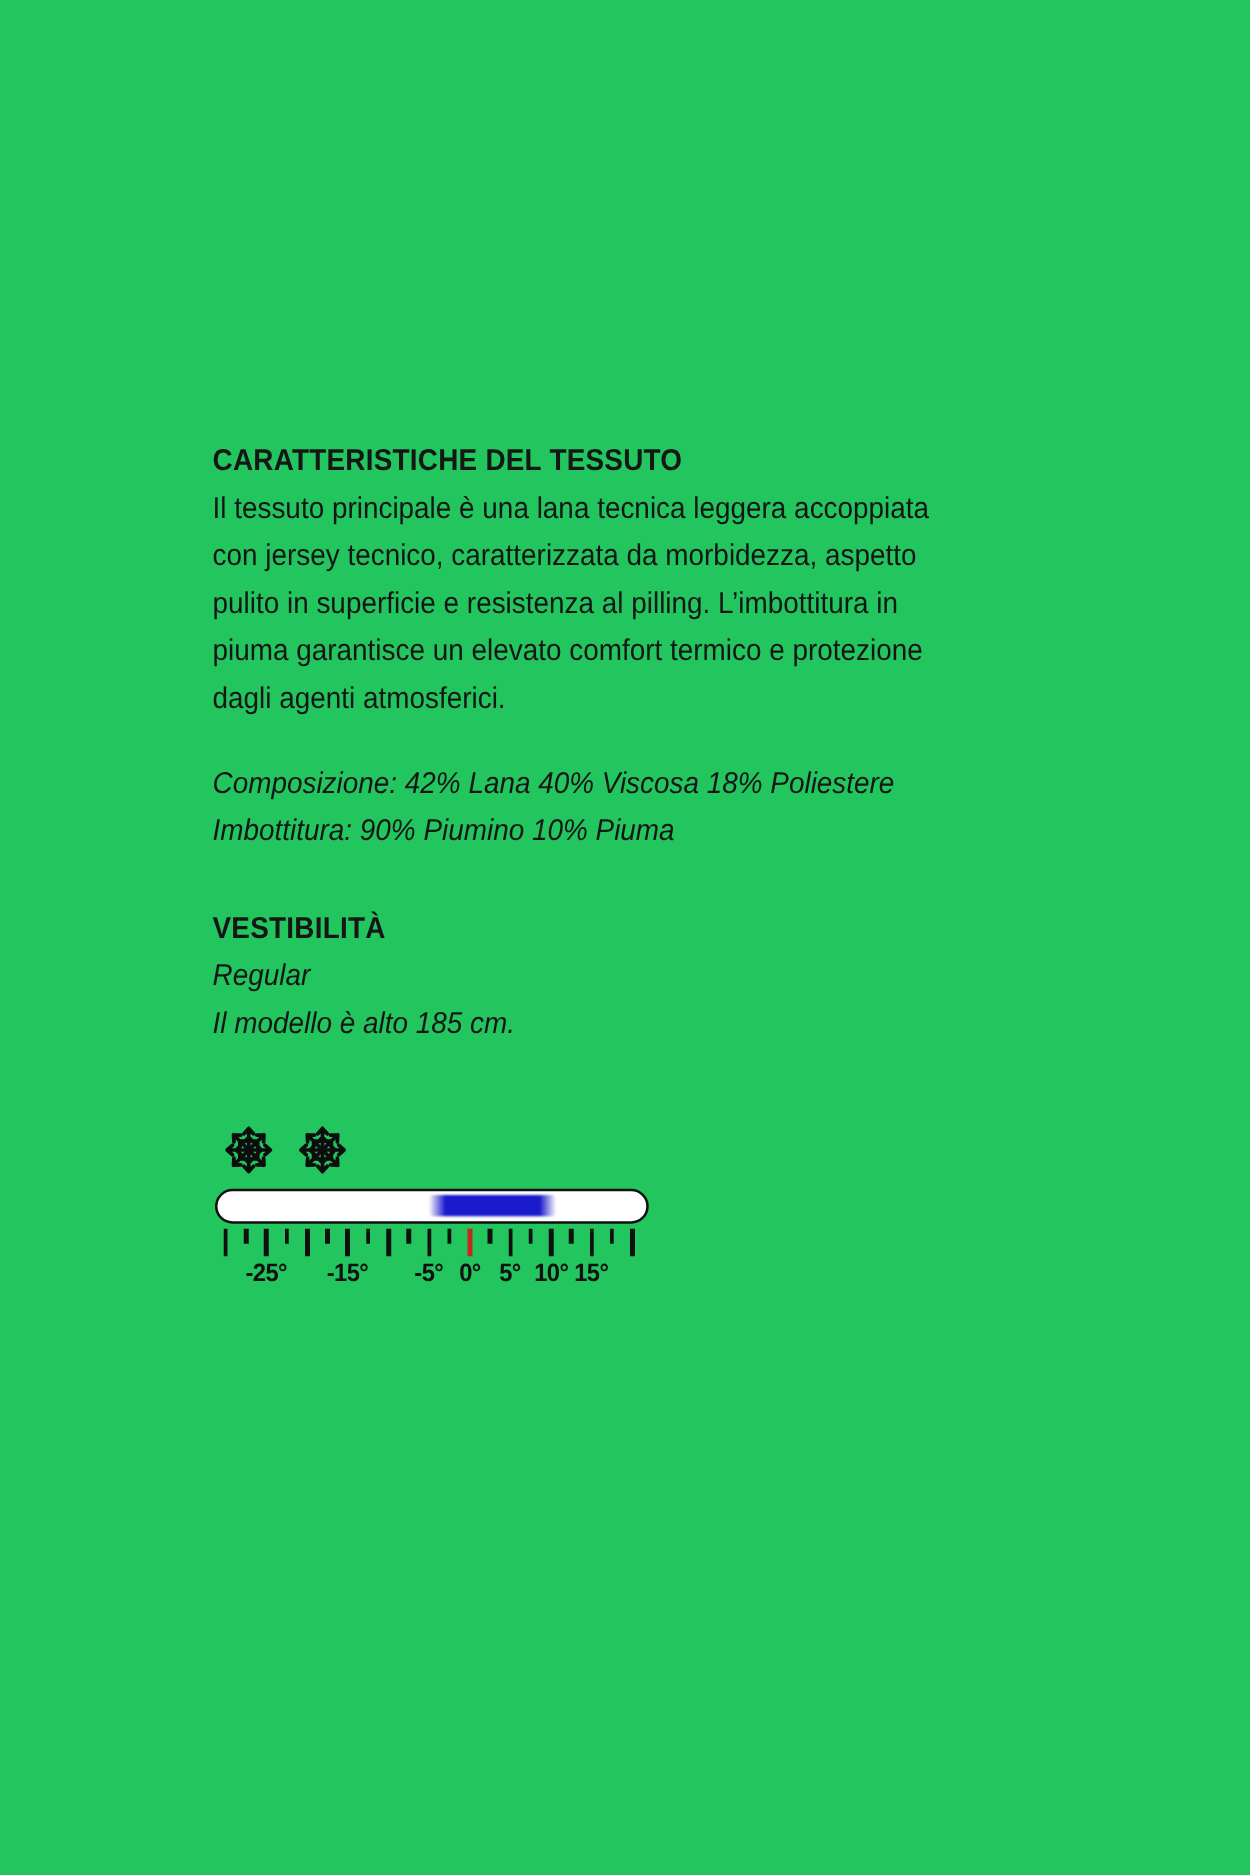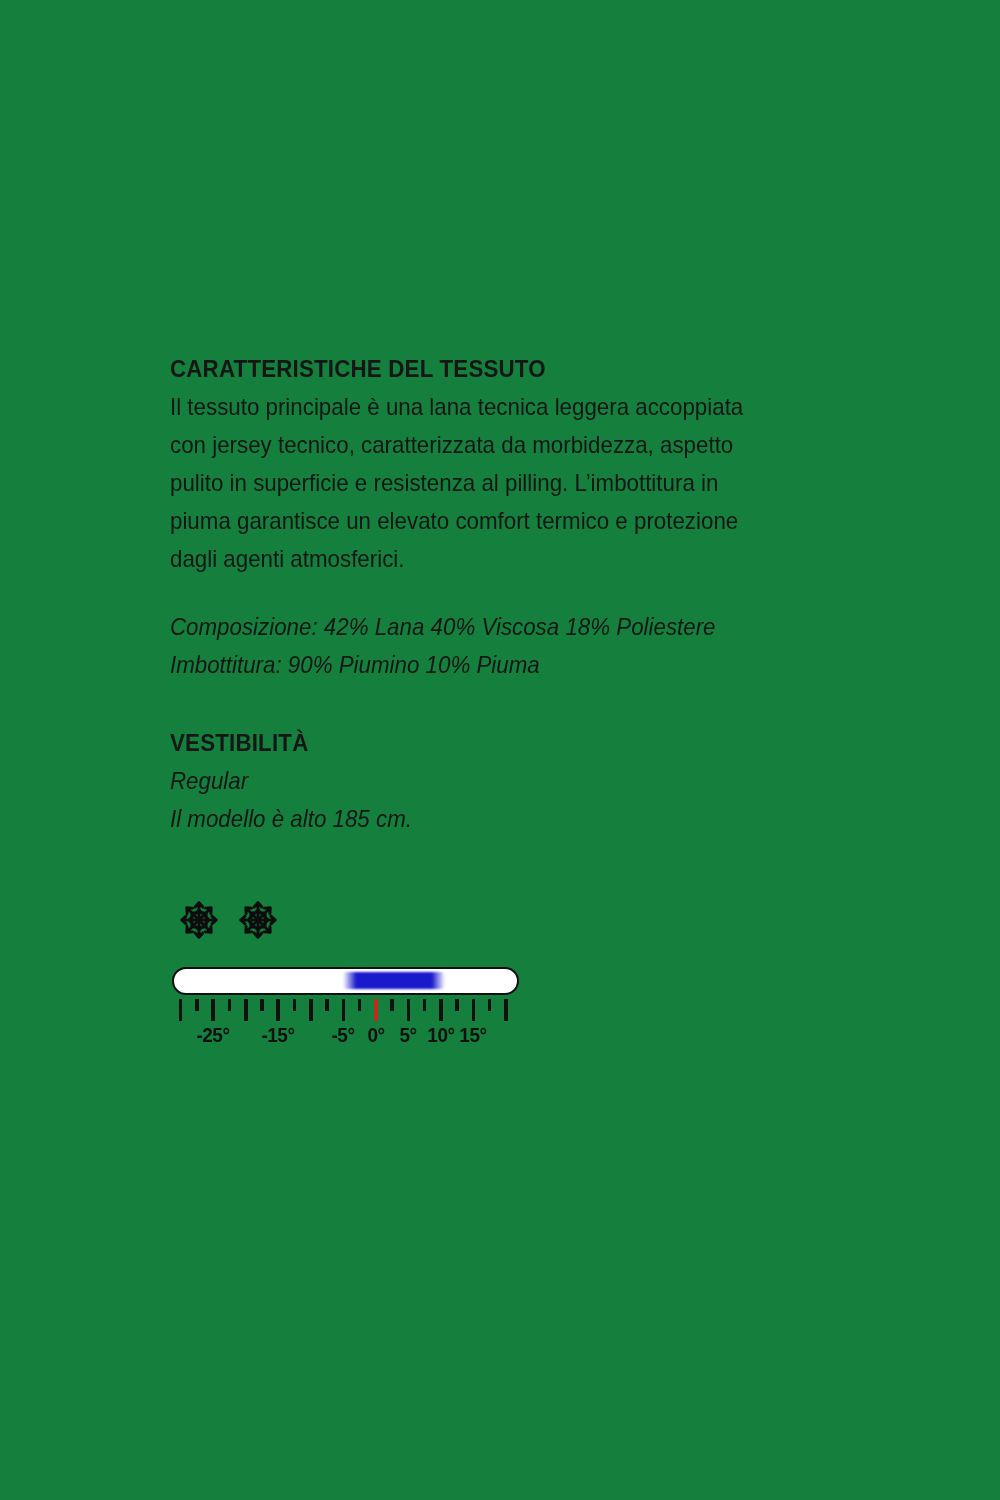--- a/index.html
+++ b/index.html
@@ -3,21 +3,21 @@
 <meta charset="utf-8">
 <style>
   html, body { margin: 0; padding: 0; }
   body {
     width: 1000px; height: 1500px;
     background: #ffffff;
     font-family: "Liberation Sans", "DejaVu Sans", sans-serif;
     color: #161616;
     overflow: hidden;
   }
-  .page { position: relative; width: 1000px; height: 1500px; background: #15803d; }
+  .page { position: relative; width: 1000px; height: 1500px; background: #22c55e; }
   .content { position: absolute; left: 170px; top: 350px; width: 780px; }
 
   
   .cond { transform: scaleX(0.93); transform-origin: 0 0; }
 
   .sec-title {
     margin: 0; font-size: 24px; line-height: 38px;
     font-weight: bold; letter-spacing: 0.2px; white-space: nowrap;
   }
   .para { margin: 0; }
@@ -29,21 +29,21 @@
   .fit-block { margin-top: 0; }
 
   .warmth-title {
     margin: 76px 0 0 0; font-size: 28px; line-height: 36px;
     font-weight: bold; letter-spacing: 0.2px; white-space: nowrap;
   }
 
   .snowflakes { margin: 58px 0 0 6px; display: flex; gap: 13px; height: 48px; align-items: center; }
   .snowflakes svg path { fill: none; stroke: #0d0d0d; stroke-width: 3.1; stroke-linecap: round; }
 
-  .thermo { position: relative; margin-top: 23px; width: 352px; height: 86px; }
+  .thermo { position: relative; margin-top: 7px; width: 352px; height: 86px; }
   .pill {
     position: relative; box-sizing: border-box; margin-left: 2px;
     width: 347px; height: 28px;
     border: 2.5px solid #101010; border-radius: 14px; background: #ffffff;
     overflow: hidden;
   }
   .bar {
     position: absolute; left: 169px; top: 3px;
     width: 102px; height: 16.5px; border-radius: 3px;
     filter: blur(1px);

